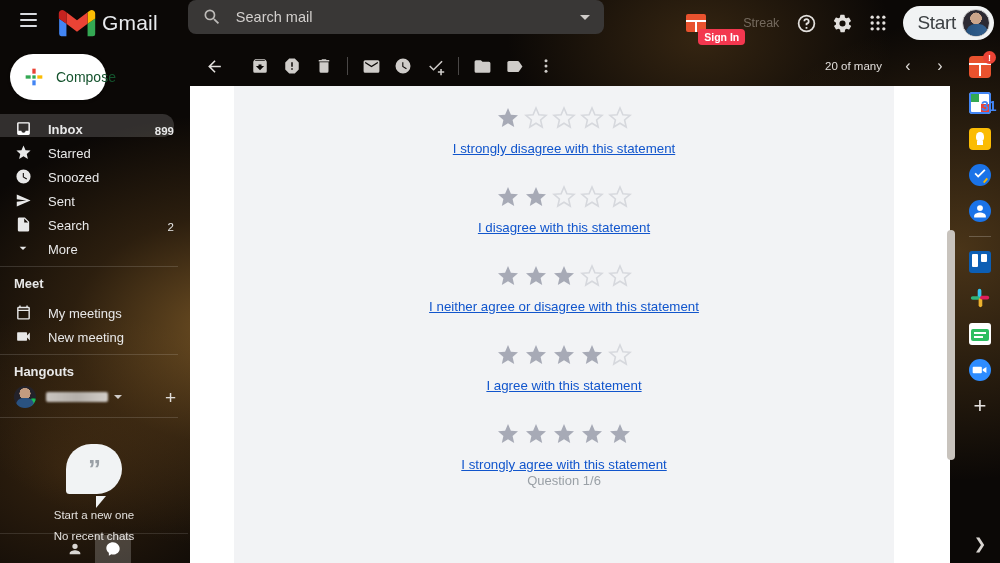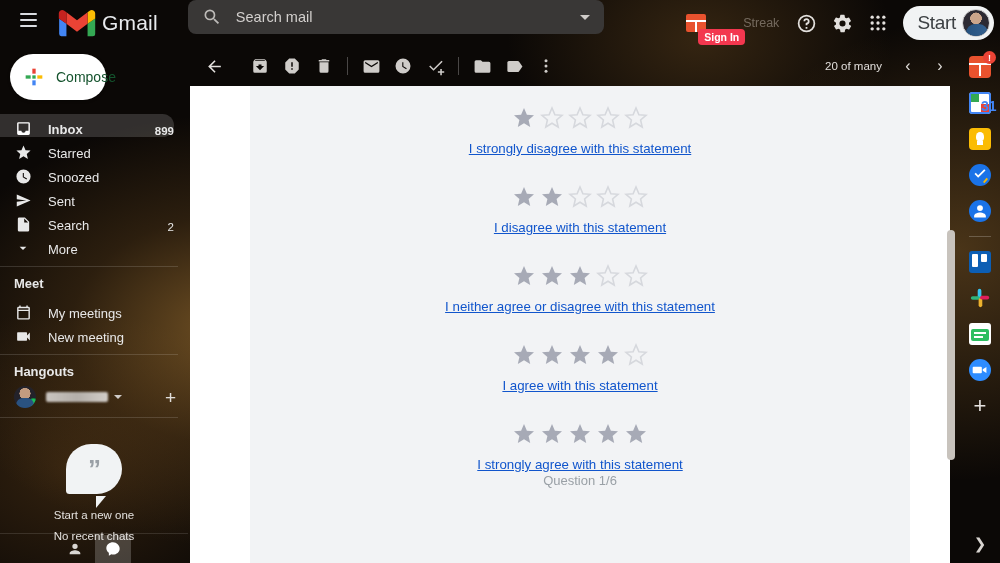--- a/index.html
+++ b/index.html
@@ -143,21 +143,21 @@
   .tbsep { width: 1px; height: 18px; background: rgba(255,255,255,.26); margin: 0 7px; }
   .pager { margin-left: auto; display: flex; align-items: center; gap: 4px; padding-right: 6px; }
   .pager-text { color: #e0ddda; font-size: 11.5px; margin-right: 8px; }
   .chev { width: 28px; height: 28px; display:flex;align-items:center;justify-content:center; cursor:pointer; color:#e0ddda; font-size:16px; }
   
   .mailbody {
     position: absolute; left: 190px; top: 86px; width: 760px; bottom: 0;
     background: #ffffff; overflow: hidden;
   }
   .survey {
-    position: absolute; left: 60px; top: 0; width: 660px; bottom: 0;
+    position: absolute; left: 44px; top: 0; width: 660px; bottom: 0;
     background: #f2f3f5;
   }
   .rating-block { text-align: center; padding-top: 6px; }
   .stars { display: flex; justify-content: center; gap: 4px; margin-bottom: 5px; }
   .statement {
     color: #1155cc; font-size: 13.3px; text-decoration: underline;
     cursor: pointer; display: inline-block;
   }
   .qcount { text-align: center; color: #9aa0a6; font-size: 13px; }
   .footband {

